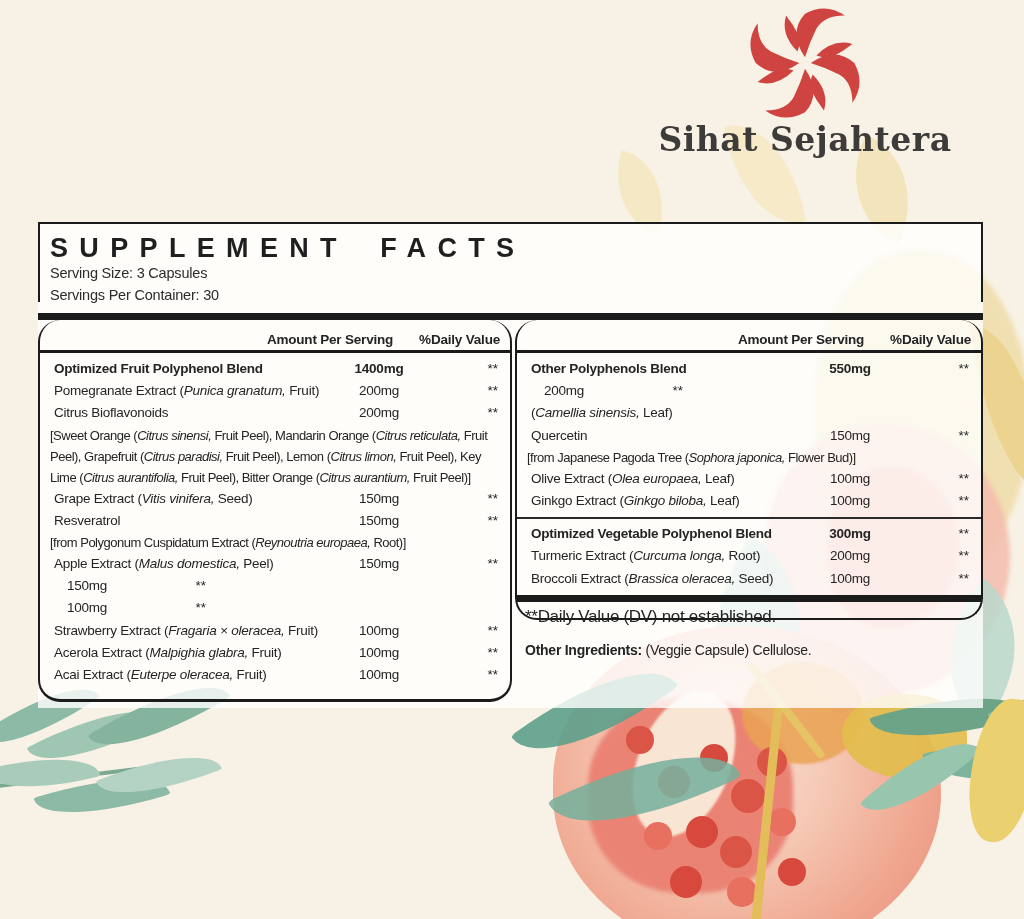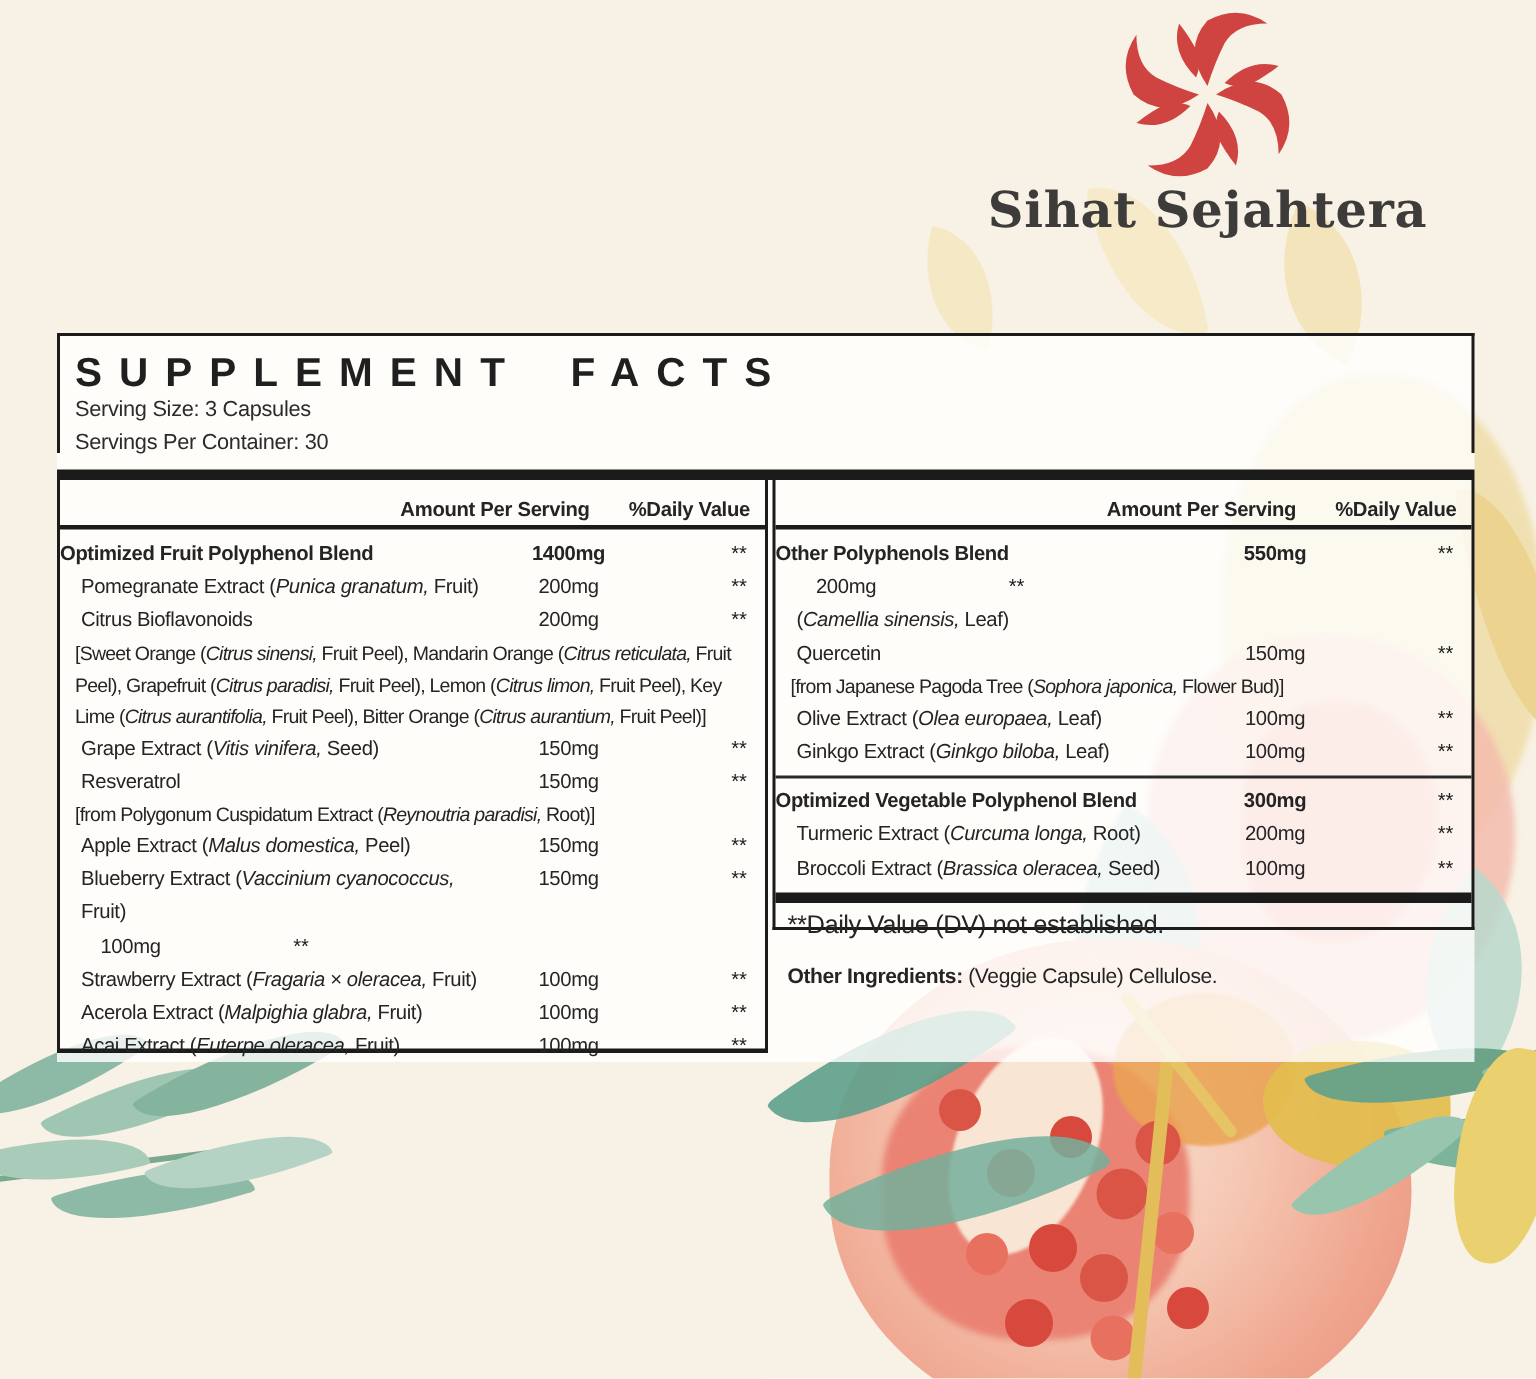--- a/index.html
+++ b/index.html
@@ -58,30 +58,30 @@
     font-size:33px;letter-spacing:.5px;color:#3d3c3a;margin-top:2px;white-space:nowrap;
   }
   
   .veil{position:absolute;left:38px;top:222px;width:945px;height:486px;background:rgba(255,255,255,.80);}
   .panel{position:absolute;left:38px;top:222px;width:945px;height:486px;}
   .facts-header{position:absolute;left:0;top:0;right:0;height:80px;box-sizing:border-box;
     border:2px solid #1b1b1b;border-bottom:none;padding:9px 0 0 10px;}
   .facts-title{font-size:27px;font-weight:700;letter-spacing:.42em;word-spacing:.5em;color:#1f1f1f;line-height:30px;}
   .serving-line{font-size:14.5px;line-height:21.5px;color:#2b2b2b;letter-spacing:-.2px;}
   .bar-top{position:absolute;left:0;top:91px;right:0;height:7px;background:#1b1b1b;}
-  .col{position:absolute;top:98px;box-sizing:border-box;background:transparent;}
+  .col{position:absolute;top:98px;box-sizing:border-box;background:transparent;border-radius:22px;}
   .col-left{left:0;width:474px;height:382px;border-left:2px solid #1b1b1b;border-right:2px solid #1b1b1b;border-bottom:3px solid #1b1b1b;}
   .col-right{left:477px;width:468px;height:300px;border-left:2px solid #1b1b1b;border-right:2px solid #1b1b1b;border-bottom:2px solid #1b1b1b;}
   .col-head{display:flex;justify-content:flex-end;align-items:flex-end;gap:26px;
     height:27px;border-bottom:3px solid #1b1b1b;padding:0 10px 3px 0;
     font-size:13.5px;font-weight:700;letter-spacing:-.2px;}
   .rows{padding-top:5px;}
   .row{display:flex;line-height:22.2px;font-size:13.5px;letter-spacing:-.25px;}
   .row .name{flex:1;padding-left:14px;min-width:0;}
-  .row-blend .name{padding-left:0;font-weight:700;}
+  .row-blend .name{padding-left:14px;font-weight:700;}
   .row-blend .amt{font-weight:700;}
   .row .amt{width:94px;text-align:center;flex-shrink:0;}
   .row .dv{width:72px;text-align:right;padding-right:12px;flex-shrink:0;letter-spacing:0;}
   .row-note{display:block;padding:0 8px 0 10px;font-size:13px;line-height:21px;letter-spacing:-.5px;}
   .row-cont{display:block;padding-left:14px;font-size:13.5px;line-height:22.2px;letter-spacing:-.25px;}
   .row-plain{display:block;padding-left:8px;font-size:17px;line-height:21px;letter-spacing:-.3px;}
   .sep-thin{height:2px;background:#2a2a2a;margin:5px 0 4px;}
   .sep-bar{height:7px;background:#1b1b1b;margin:5px 0 4px;}
   .other-ing{position:absolute;left:477px;top:404px;width:468px;box-sizing:border-box;
     padding:16px 0 0 10px;font-size:14px;letter-spacing:-.25px;}
@@ -176,28 +176,27 @@
           <div class="row row-item">
             <span class="name"><span>Grape Extract (</span><i>Vitis vinifera,</i><span> Seed)</span></span>
             <span class="amt">150mg</span>
             <span class="dv">**</span>
           </div>
           <div class="row row-item">
             <span class="name"><span>Resveratrol</span></span>
             <span class="amt">150mg</span>
             <span class="dv">**</span>
           </div>
-          <div class="row-note"><span>[from Polygonum Cuspidatum Extract (</span><i>Reynoutria paradisi,</i><span> Root)]</span></div>
+          <div class="row-note"><span>[from Polygonum Cuspidatum Extract (</span><i>Reynoutria europaea,</i><span> Root)]</span></div>
           <div class="row row-item">
             <span class="name"><span>Apple Extract (</span><i>Malus domestica,</i><span> Peel)</span></span>
             <span class="amt">150mg</span>
             <span class="dv">**</span>
           </div>
           <div class="row row-item">
-            <span class="name"><span>Blueberry Extract (</span><i>Vaccinium cyanococcus,</i><span> Fruit)</span></span>
             <span class="amt">150mg</span>
             <span class="dv">**</span>
           </div>
           <div class="row row-item">
             <span class="amt">100mg</span>
             <span class="dv">**</span>
           </div>
           <div class="row row-item">
             <span class="name"><span>Strawberry Extract (</span><i>Fragaria × oleracea,</i><span> Fruit)</span></span>
             <span class="amt">100mg</span>

